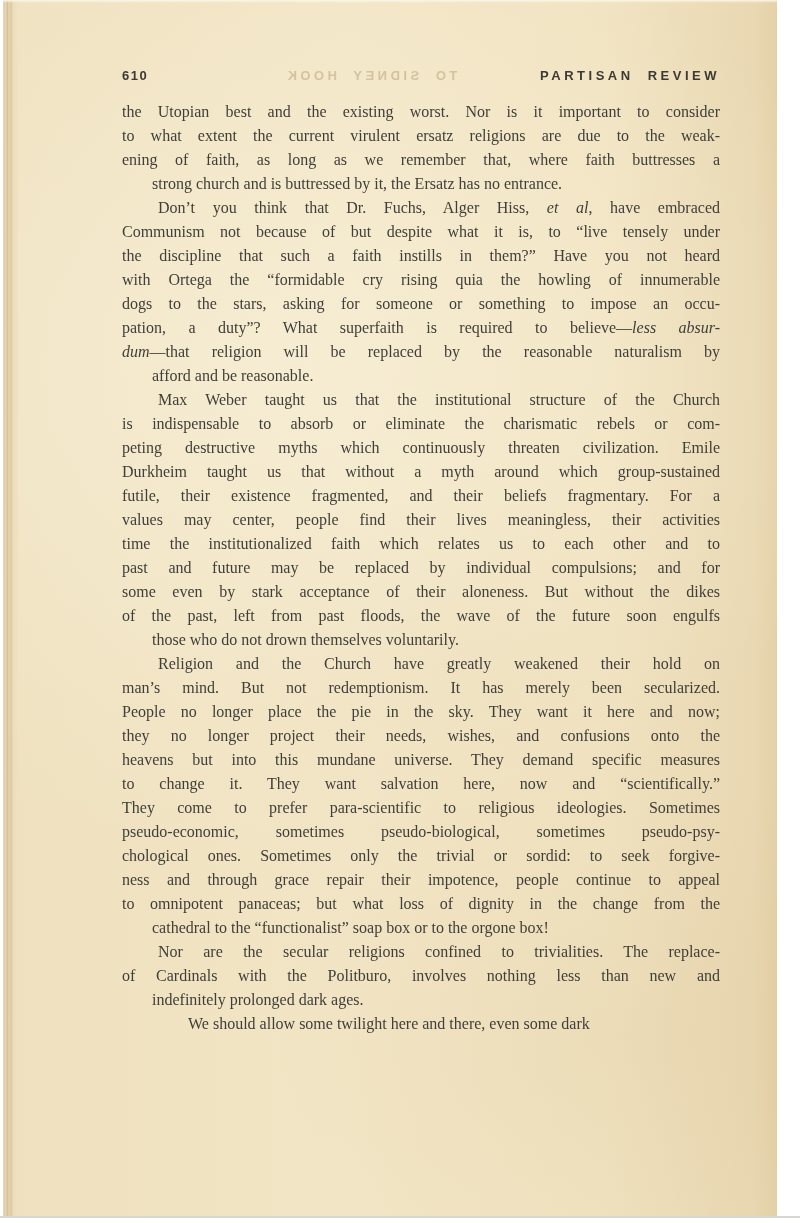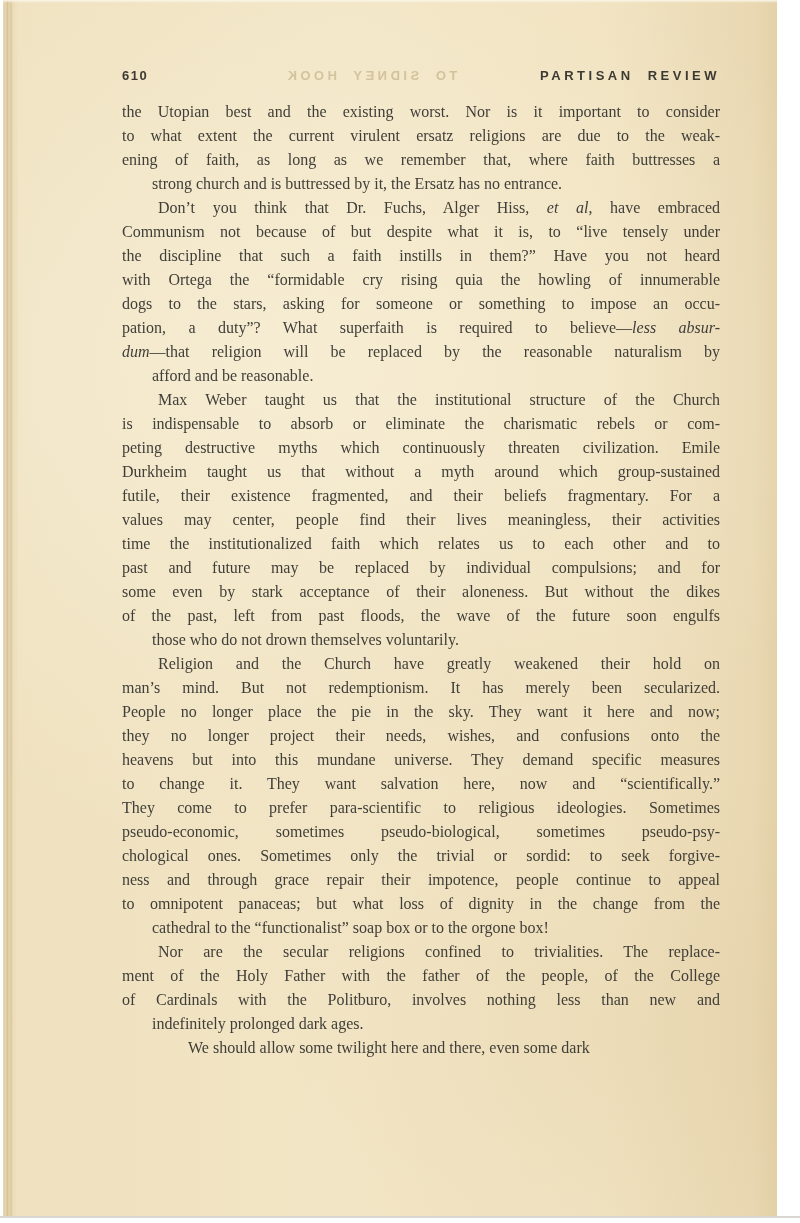--- a/index.html
+++ b/index.html
@@ -138,20 +138,19 @@
       <div class="line">to change it. They want salvation here, now and “scientifically.”</div>
       <div class="line">They come to prefer para-scientific to religious ideologies. Sometimes</div>
       <div class="line">pseudo-economic, sometimes pseudo-biological, sometimes pseudo-psy-</div>
       <div class="line">chological ones. Sometimes only the trivial or sordid: to seek forgive-</div>
       <div class="line">ness and through grace repair their impotence, people continue to appeal</div>
       <div class="line">to omnipotent panaceas; but what loss of dignity in the change from the</div>
       <div class="line last">cathedral to the “functionalist” soap box or to the orgone box!</div>
     </div>
     <div class="paragraph">
       <div class="line indent">Nor are the secular religions confined to trivialities. The replace-</div>
-      <div class="line">ment of the Holy Father with the father of the people, of the College</div>
       <div class="line">of Cardinals with the Politburo, involves nothing less than new and</div>
       <div class="line last">indefinitely prolonged dark ages.</div>
     </div>
     <div class="paragraph">
       <div class="line last indent">We should allow some twilight here and there, even some dark</div>
     </div>
   </div>
 
 </body></html>

